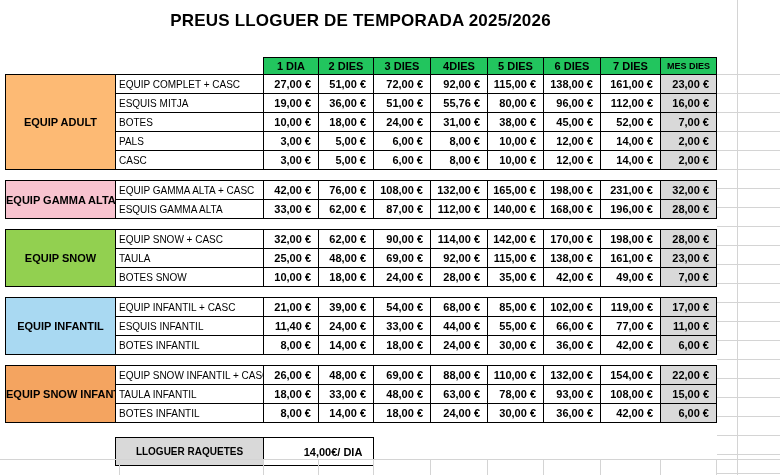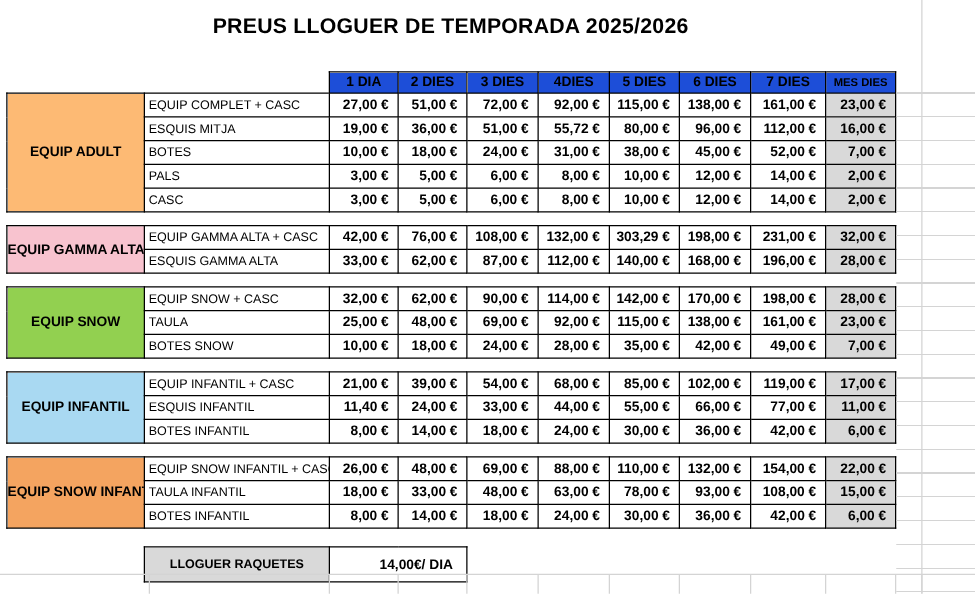--- a/index.html
+++ b/index.html
@@ -26,21 +26,21 @@
     table-layout: fixed;
     margin-left: 5px;
     width: 711px;
   }
   .price-table td, .price-table th {
     border: 1px solid #000;
     overflow: hidden;
     white-space: nowrap;
   }
   .price-table td.nob, .price-table tr.spacer td { border: none; background: transparent; }
-  thead th { height: 17px; font-size: 11px; font-weight: bold; text-align: center; background: #1d4ed8; }
+  thead th { height: 17px; font-size: 11px; font-weight: bold; text-align: center; background: #22c55e; }
   thead th.mes { font-size: 9px; }
   tbody td { height: 19px; }
   td.group-label { font-weight: bold; font-size: 11px; text-align: center; }
   td.item { font-size: 10px; padding-left: 3px; background: #fff; text-align: left; }
   td.price { font-size: 11px; font-weight: bold; text-align: right; padding-right: 7px; background: #fff; }
   td.price.mes { background: #D9D9D9; }
   tr.spacer td { height: 11px; }
   tr.footer-gap td { height: 15px; }
   tfoot td { height: 28px; }
   tfoot td.f-label { background: #D9D9D9; font-size: 10px; font-weight: bold; text-align: center; }
@@ -100,21 +100,21 @@
         <td class="price">115,00 €</td>
         <td class="price">138,00 €</td>
         <td class="price">161,00 €</td>
         <td class="price mes">23,00 €</td>
       </tr>
       <tr>
         <td class="item">ESQUIS MITJA</td>
         <td class="price">19,00 €</td>
         <td class="price">36,00 €</td>
         <td class="price">51,00 €</td>
-        <td class="price">55,72 €</td>
+        <td class="price">55,76 €</td>
         <td class="price">80,00 €</td>
         <td class="price">96,00 €</td>
         <td class="price">112,00 €</td>
         <td class="price mes">16,00 €</td>
       </tr>
       <tr>
         <td class="item">BOTES</td>
         <td class="price">10,00 €</td>
         <td class="price">18,00 €</td>
         <td class="price">24,00 €</td>
@@ -149,21 +149,21 @@
       <tr class="spacer">
         <td colspan="10"></td>
       </tr>
       <tr>
         <td class="group-label" rowspan="2" style="background: rgb(248, 195, 207); margin-top: 40px;">EQUIP GAMMA ALTA</td>
         <td class="item">EQUIP GAMMA ALTA + CASC</td>
         <td class="price">42,00 €</td>
         <td class="price">76,00 €</td>
         <td class="price">108,00 €</td>
         <td class="price">132,00 €</td>
-        <td class="price">303,29 €</td>
+        <td class="price">165,00 €</td>
         <td class="price">198,00 €</td>
         <td class="price">231,00 €</td>
         <td class="price mes">32,00 €</td>
       </tr>
       <tr>
         <td class="item">ESQUIS GAMMA ALTA</td>
         <td class="price">33,00 €</td>
         <td class="price">62,00 €</td>
         <td class="price">87,00 €</td>
         <td class="price">112,00 €</td>

